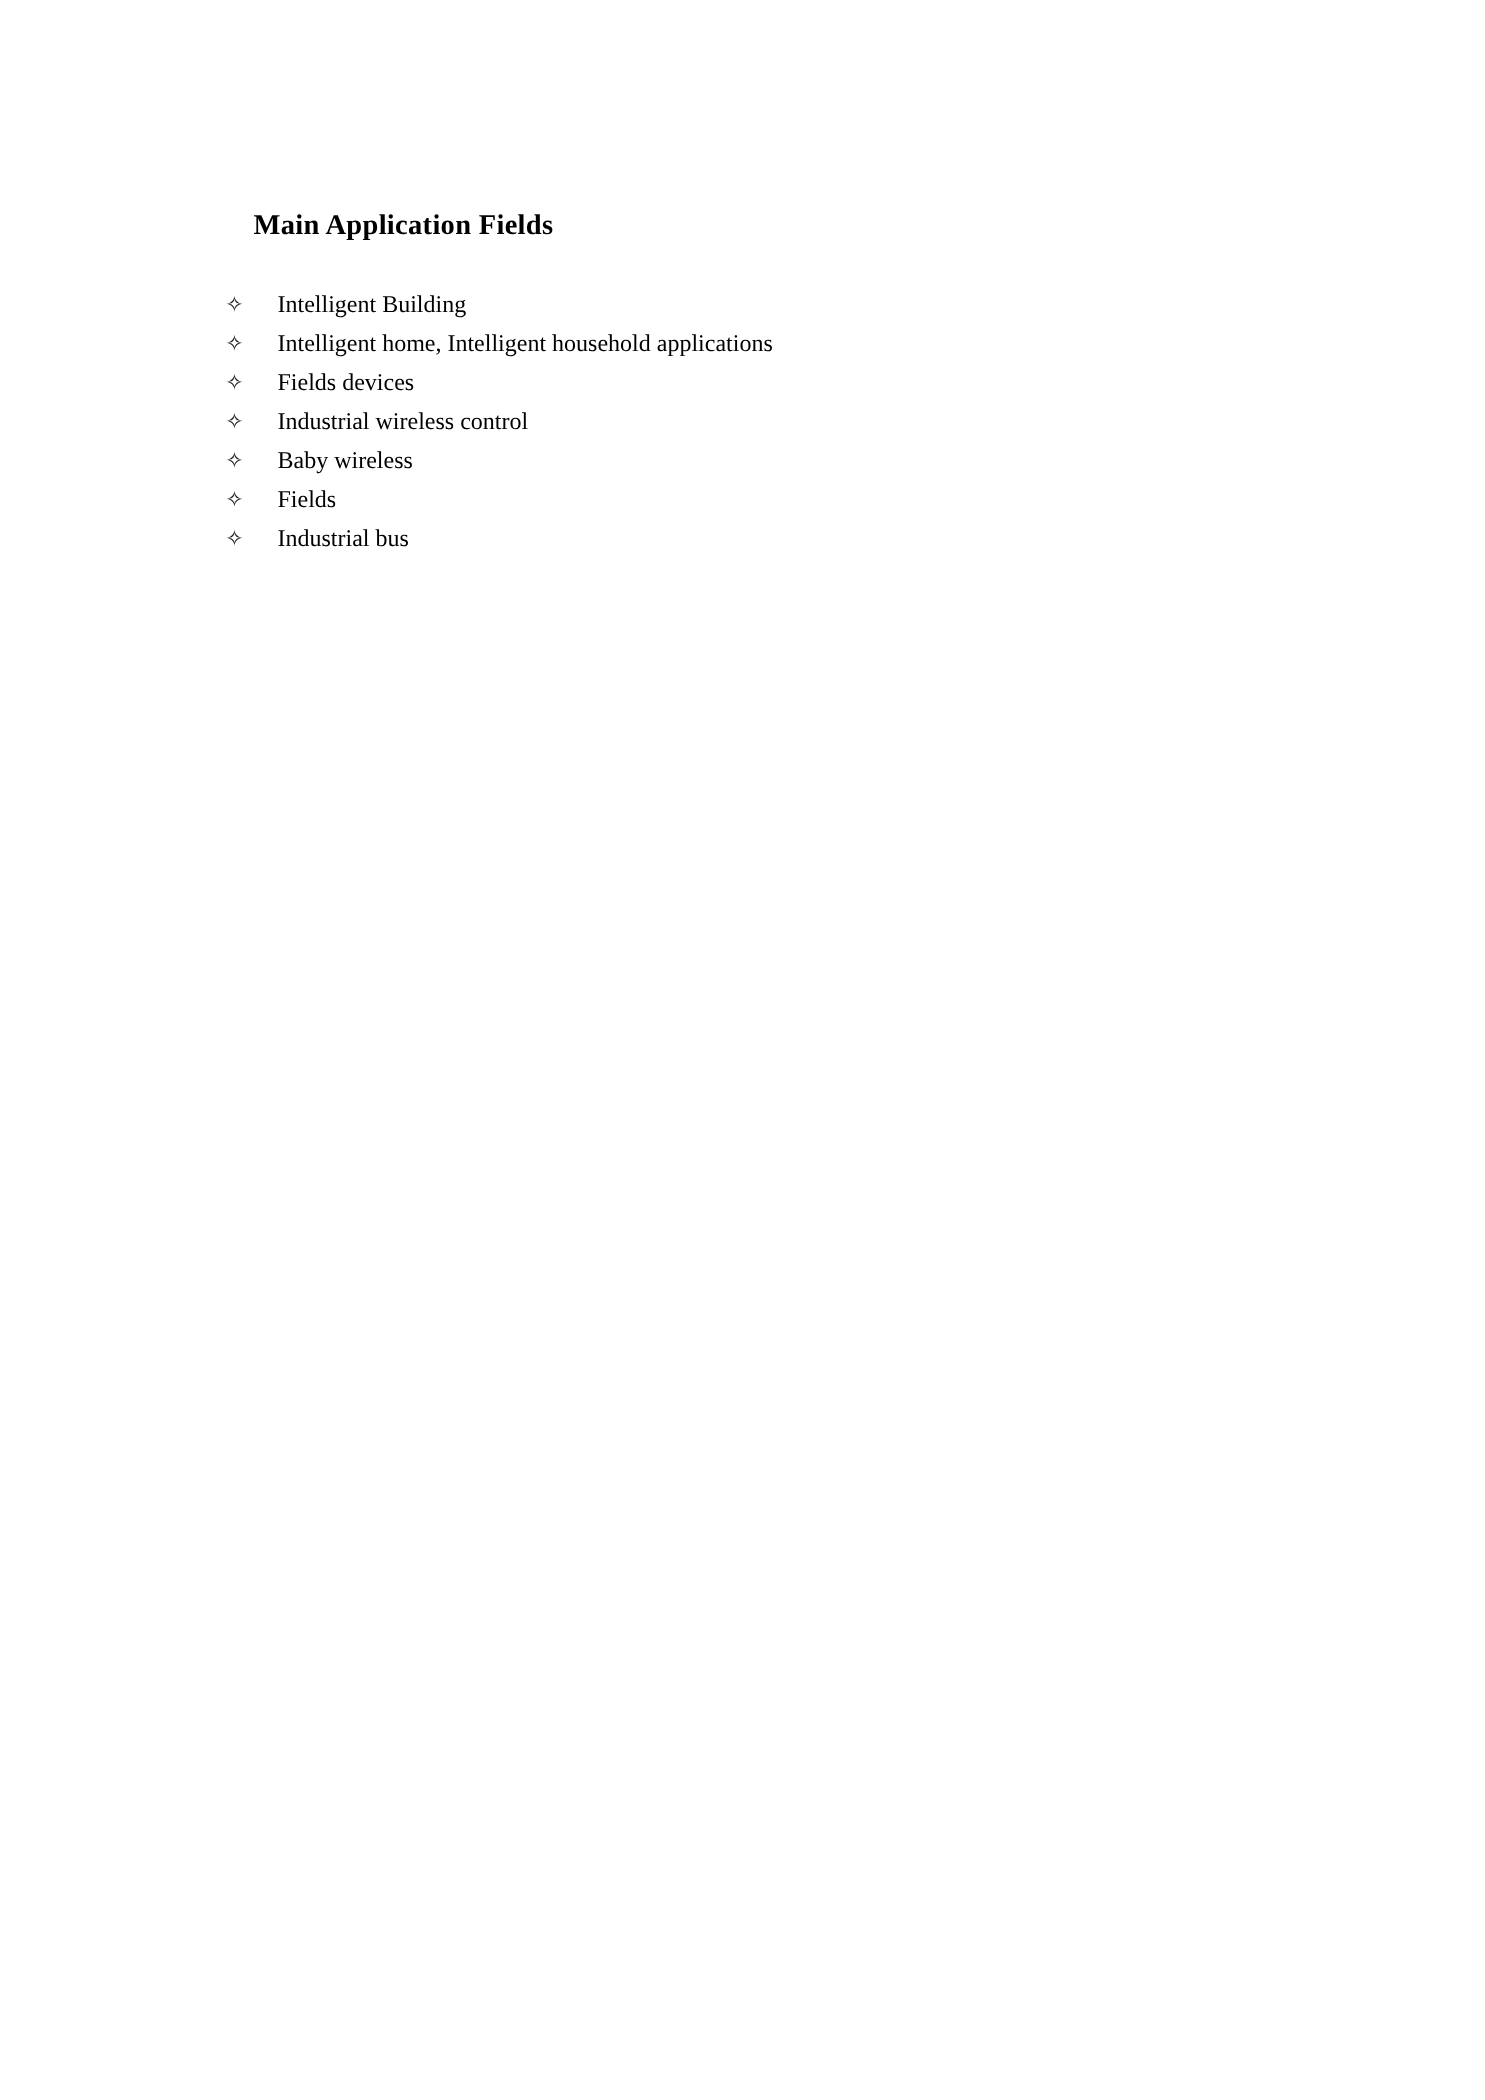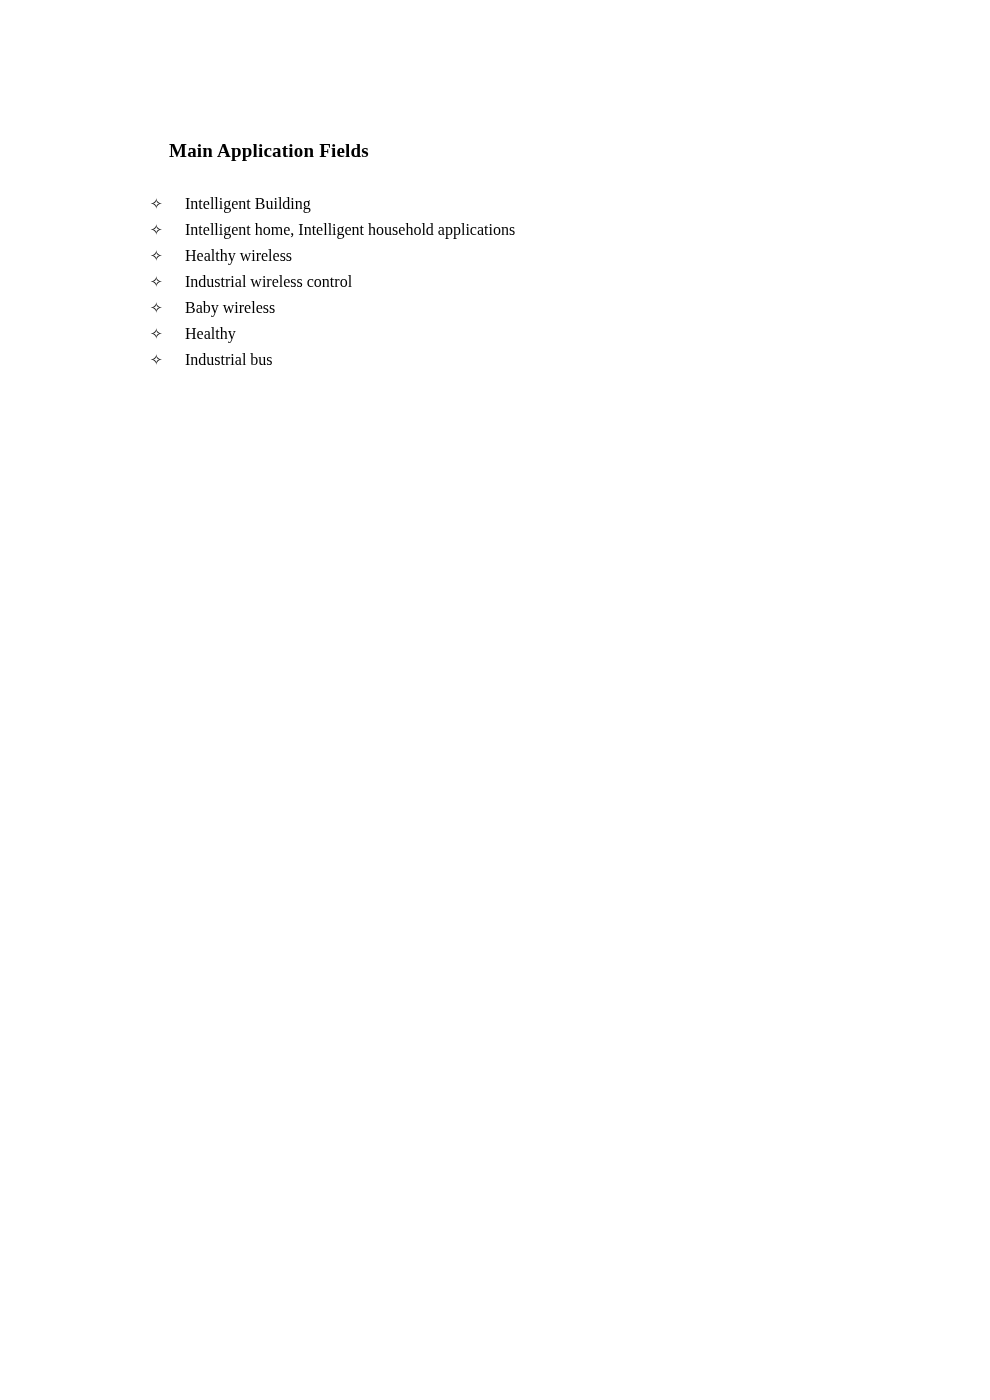--- a/index.html
+++ b/index.html
@@ -64,33 +64,33 @@
     <li>
       <span class="bullet">✧</span>
       <span class="item-label">Intelligent Building</span>
     </li>
     <li>
       <span class="bullet">✧</span>
       <span class="item-label">Intelligent home, Intelligent household applications</span>
     </li>
     <li>
       <span class="bullet">✧</span>
-      <span class="item-label">Healthy wireless</span>
+      <span class="item-label">Fields devices</span>
     </li>
     <li>
       <span class="bullet">✧</span>
       <span class="item-label">Industrial wireless control</span>
     </li>
     <li>
       <span class="bullet">✧</span>
       <span class="item-label">Baby wireless</span>
     </li>
     <li>
       <span class="bullet">✧</span>
-      <span class="item-label">Healthy</span>
+      <span class="item-label">Fields</span>
     </li>
     <li>
       <span class="bullet">✧</span>
       <span class="item-label">Industrial bus</span>
     </li>
   </ul>
 
 </div>
 
 </body></html>

